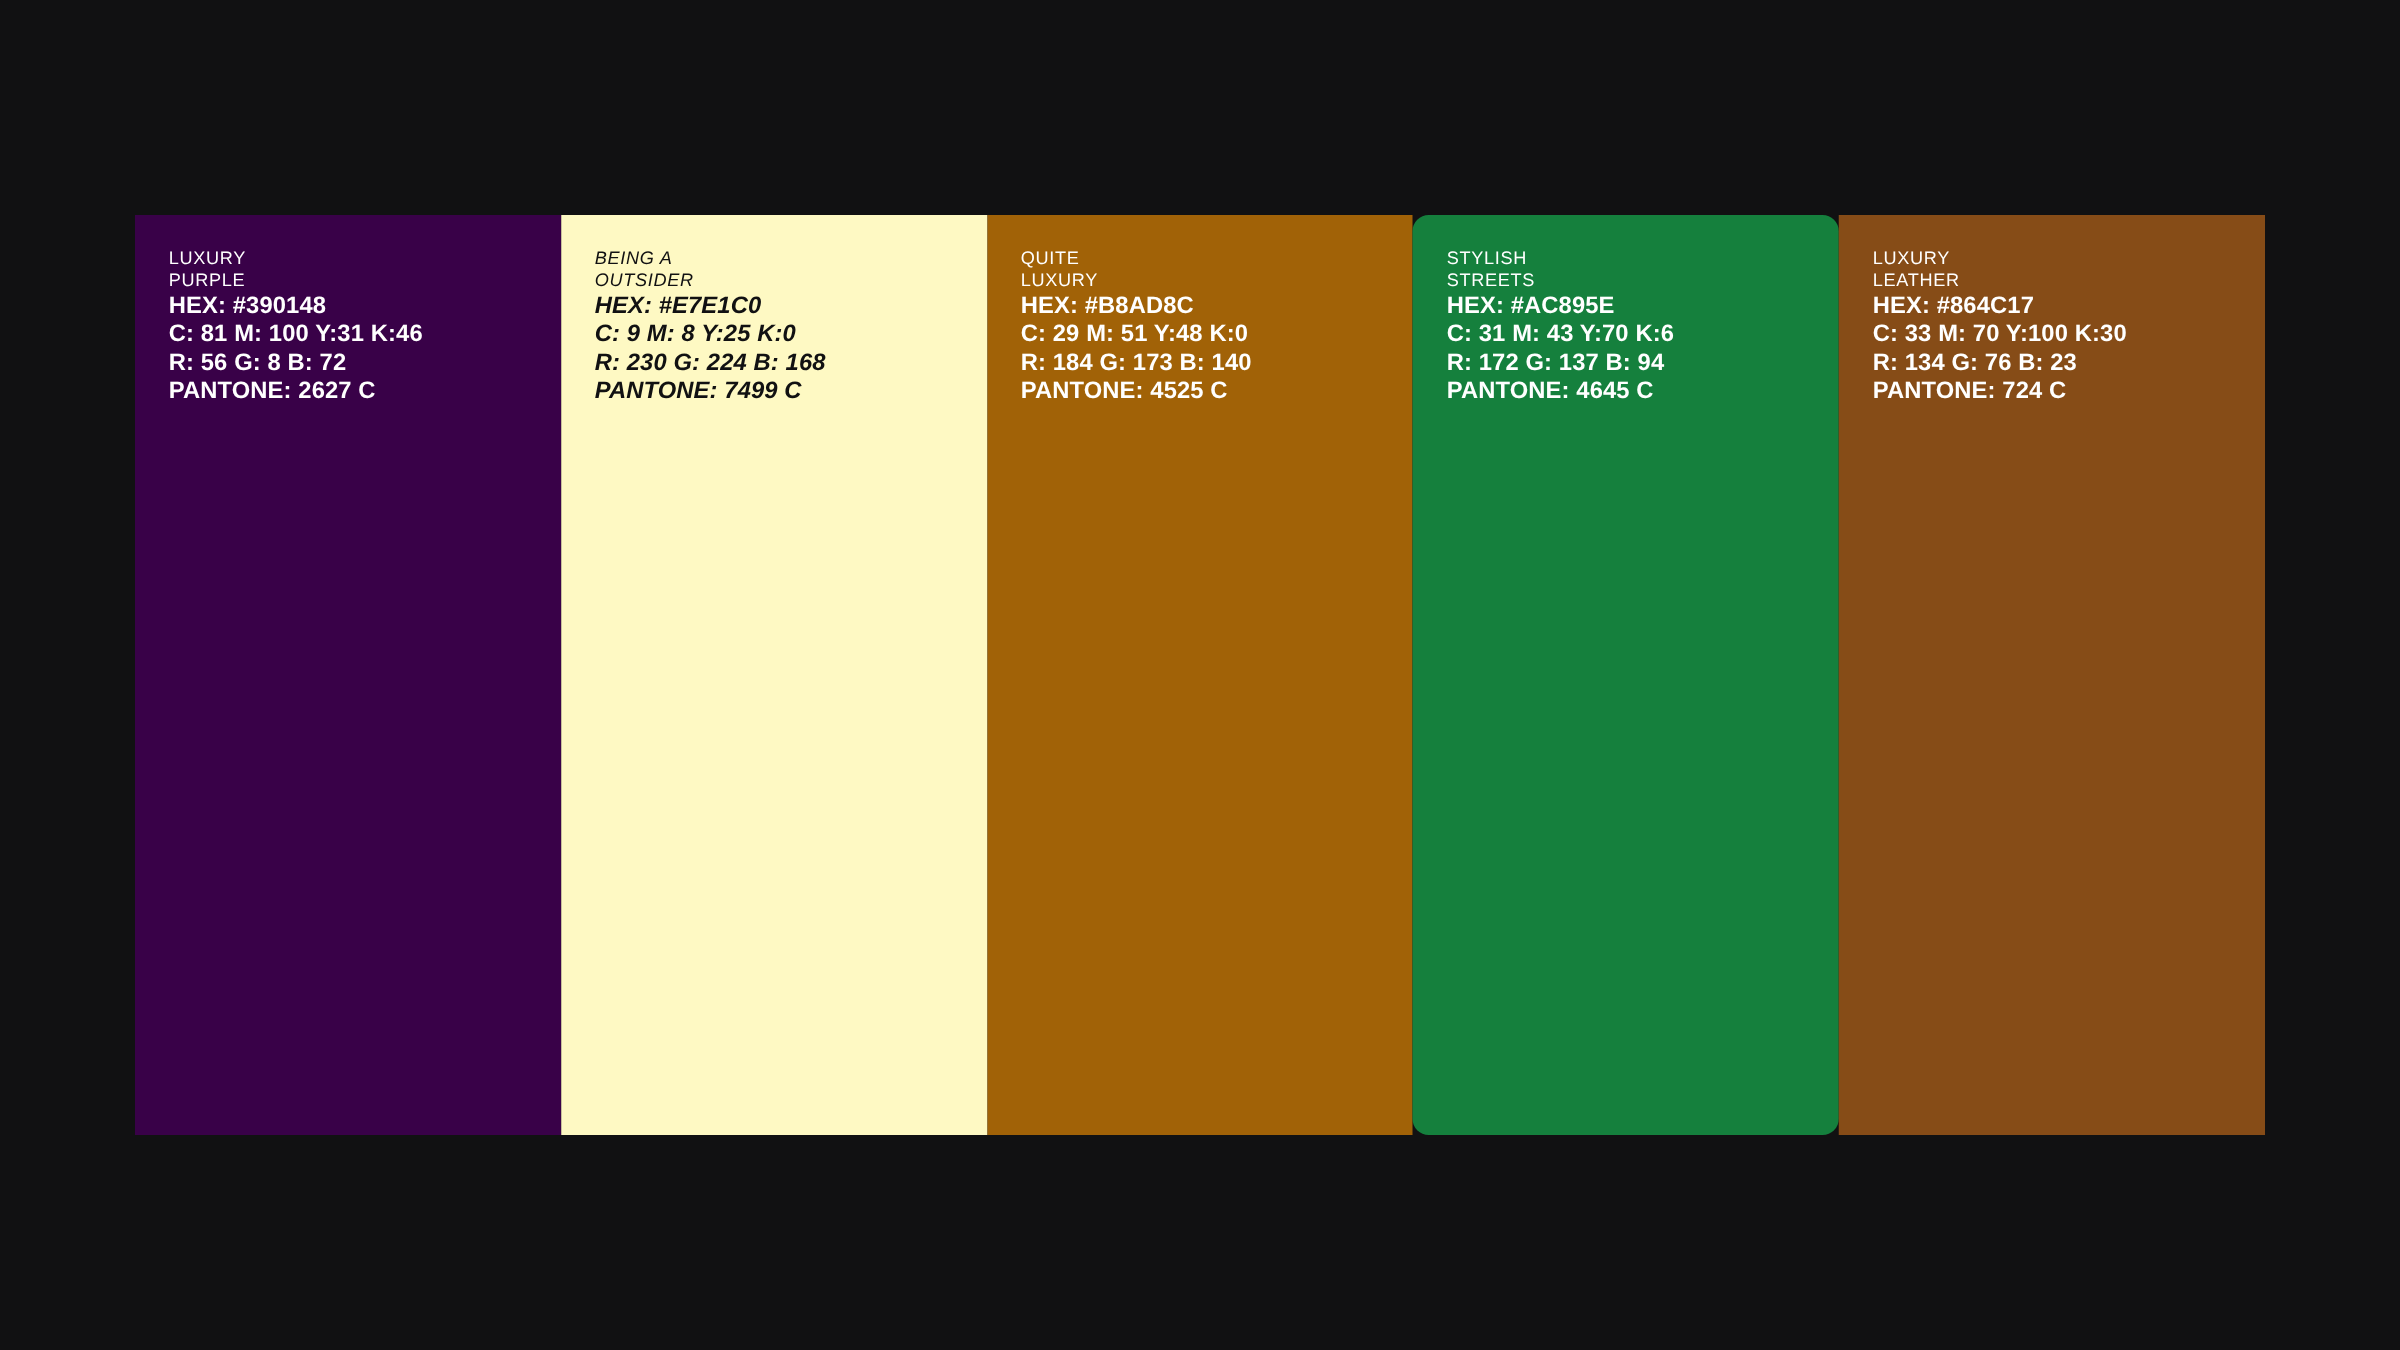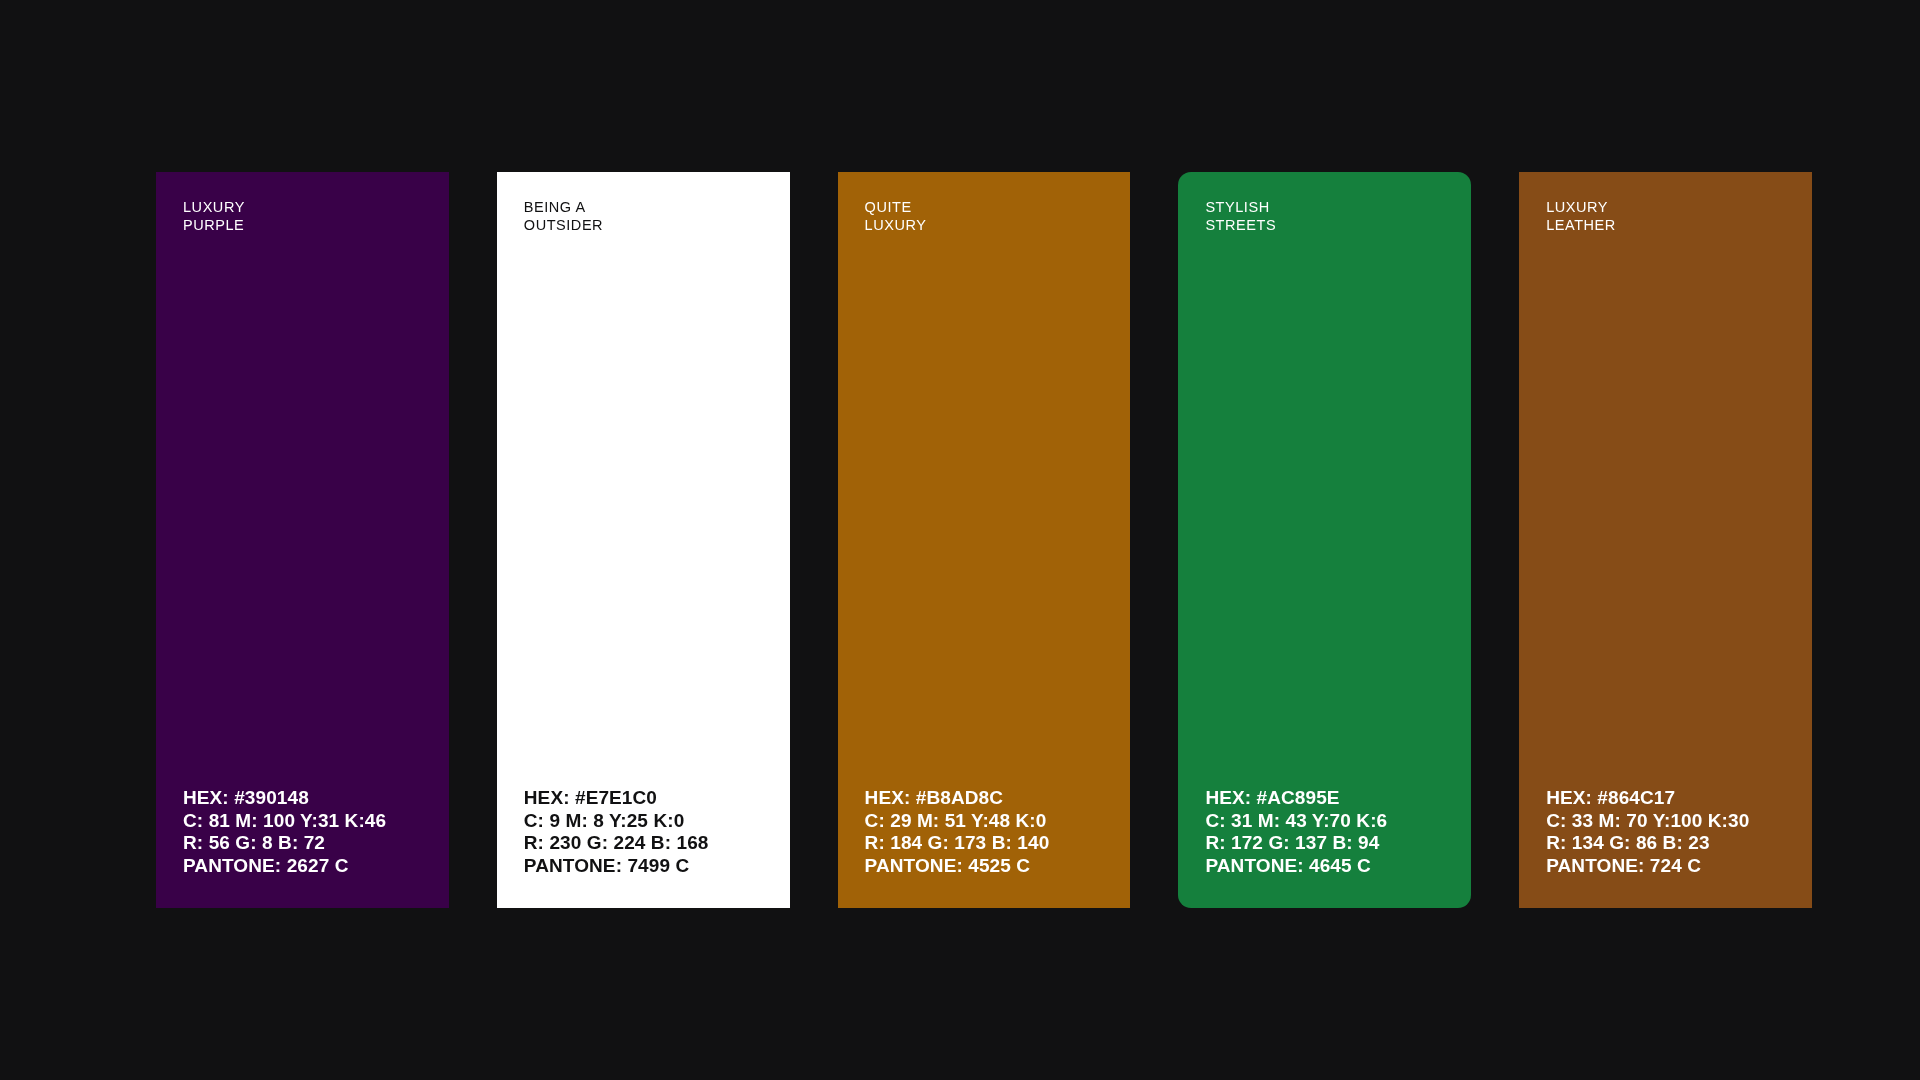--- a/index.html
+++ b/index.html
@@ -20,24 +20,22 @@
     width: 1704px;
     height: 736px;
     display: flex;
     flex-direction: row;
   }
   .swatch {
     flex: 1 1 0;
     position: relative;
     display: flex;
     flex-direction: column;
-    justify-content: space-between;
     box-sizing: border-box;
     padding: 26px 20px 26px 27px;
-    margin-left: 48px;
   }
   .swatch-title {
     font-size: 14.5px;
     line-height: 18px;
     font-weight: 400;
     letter-spacing: 0.55px;
     white-space: pre-line;
     margin: 0;
   }
   .swatch-specs {
@@ -62,21 +60,21 @@
     <p class="swatch-title">LUXURY
 PURPLE</p>
     <p class="swatch-specs">
       <span class="spec-line">HEX: #390148</span>
       <span class="spec-line">C: 81 M: 100 Y:31 K:46</span>
       <span class="spec-line">R: 56 G: 8 B: 72</span>
       <span class="spec-line">PANTONE: 2627 C</span>
     </p>
   </div>
 
-  <div class="swatch" style="background: #ffffff; color: rgb(17, 17, 18);">
+  <div class="swatch" style="background: #fef9c3; color: rgb(17, 17, 18); font-style: italic;">
     <p class="swatch-title">BEING A
 OUTSIDER</p>
     <p class="swatch-specs">
       <span class="spec-line">HEX: #E7E1C0</span>
       <span class="spec-line">C: 9 M: 8 Y:25 K:0</span>
       <span class="spec-line">R: 230 G: 224 B: 168</span>
       <span class="spec-line">PANTONE: 7499 C</span>
     </p>
   </div>
 
@@ -101,18 +99,18 @@
       <span class="spec-line">PANTONE: 4645 C</span>
     </p>
   </div>
 
   <div class="swatch" style="background: rgb(134, 76, 23); color: rgb(255, 255, 255);">
     <p class="swatch-title">LUXURY
 LEATHER</p>
     <p class="swatch-specs">
       <span class="spec-line">HEX: #864C17</span>
       <span class="spec-line">C: 33 M: 70 Y:100 K:30</span>
-      <span class="spec-line">R: 134 G: 86 B: 23</span>
+      <span class="spec-line">R: 134 G: 76 B: 23</span>
       <span class="spec-line">PANTONE: 724 C</span>
     </p>
   </div>
 
 </div>
 
 </body></html>

